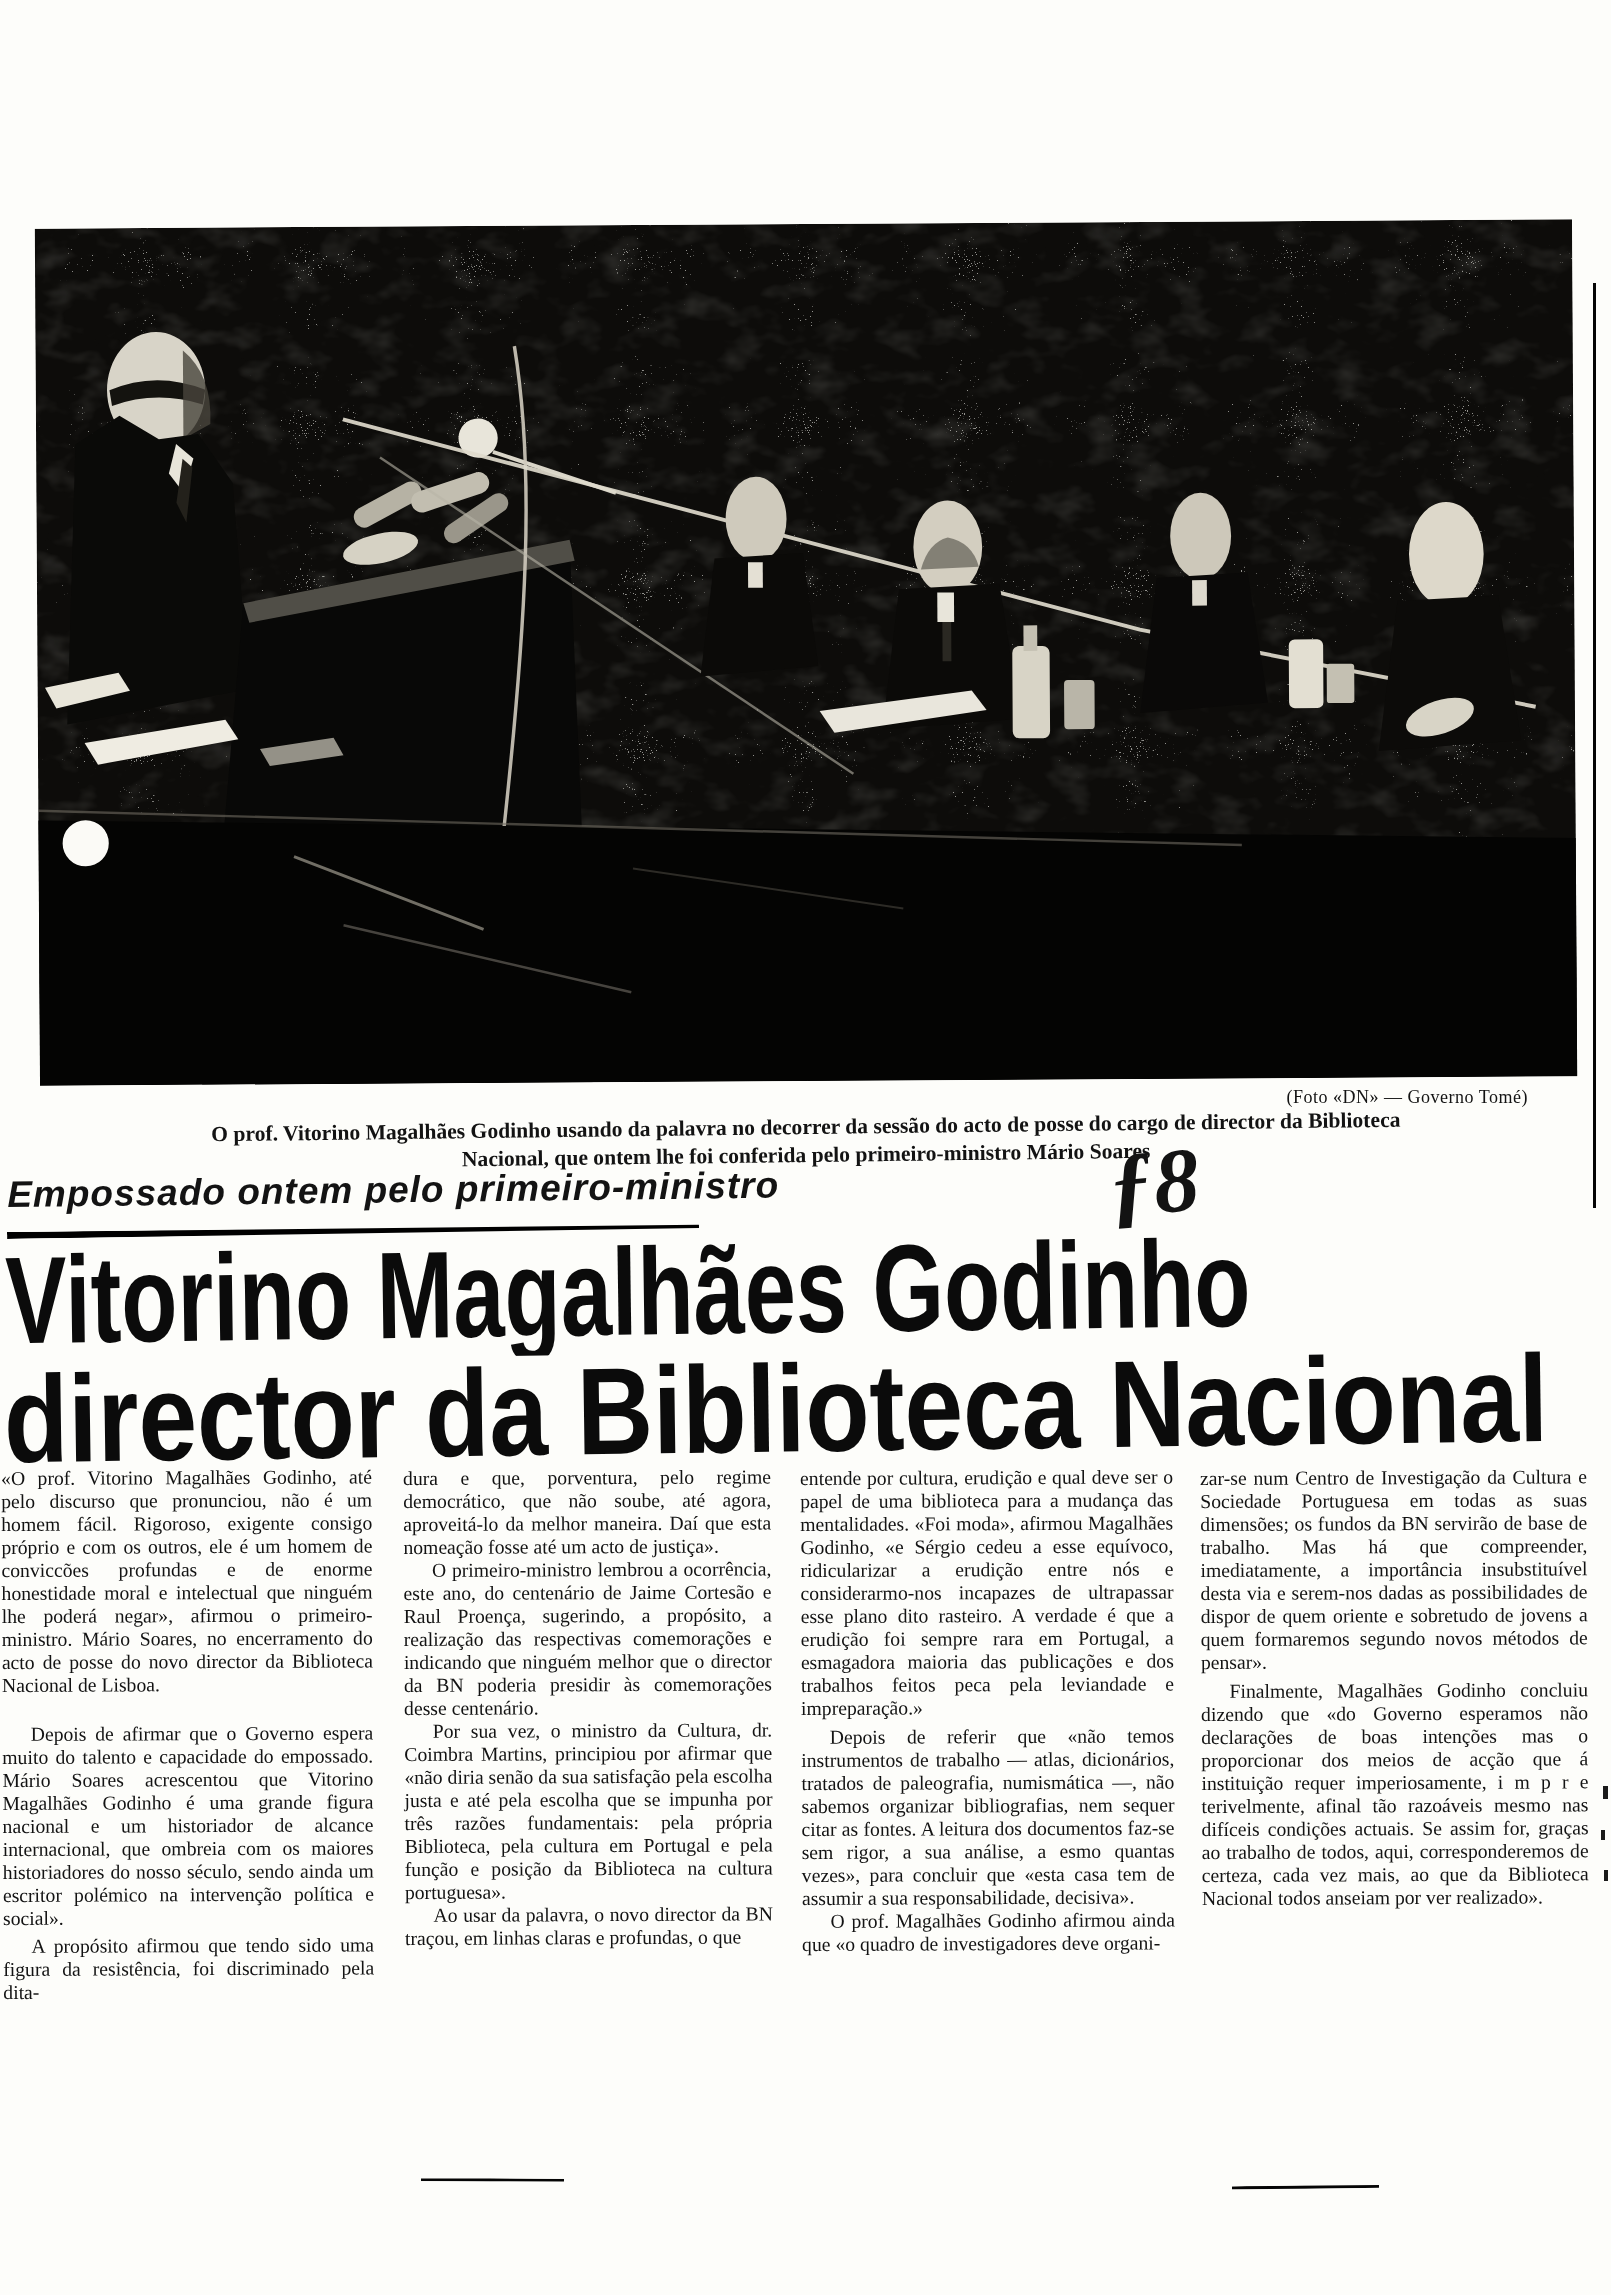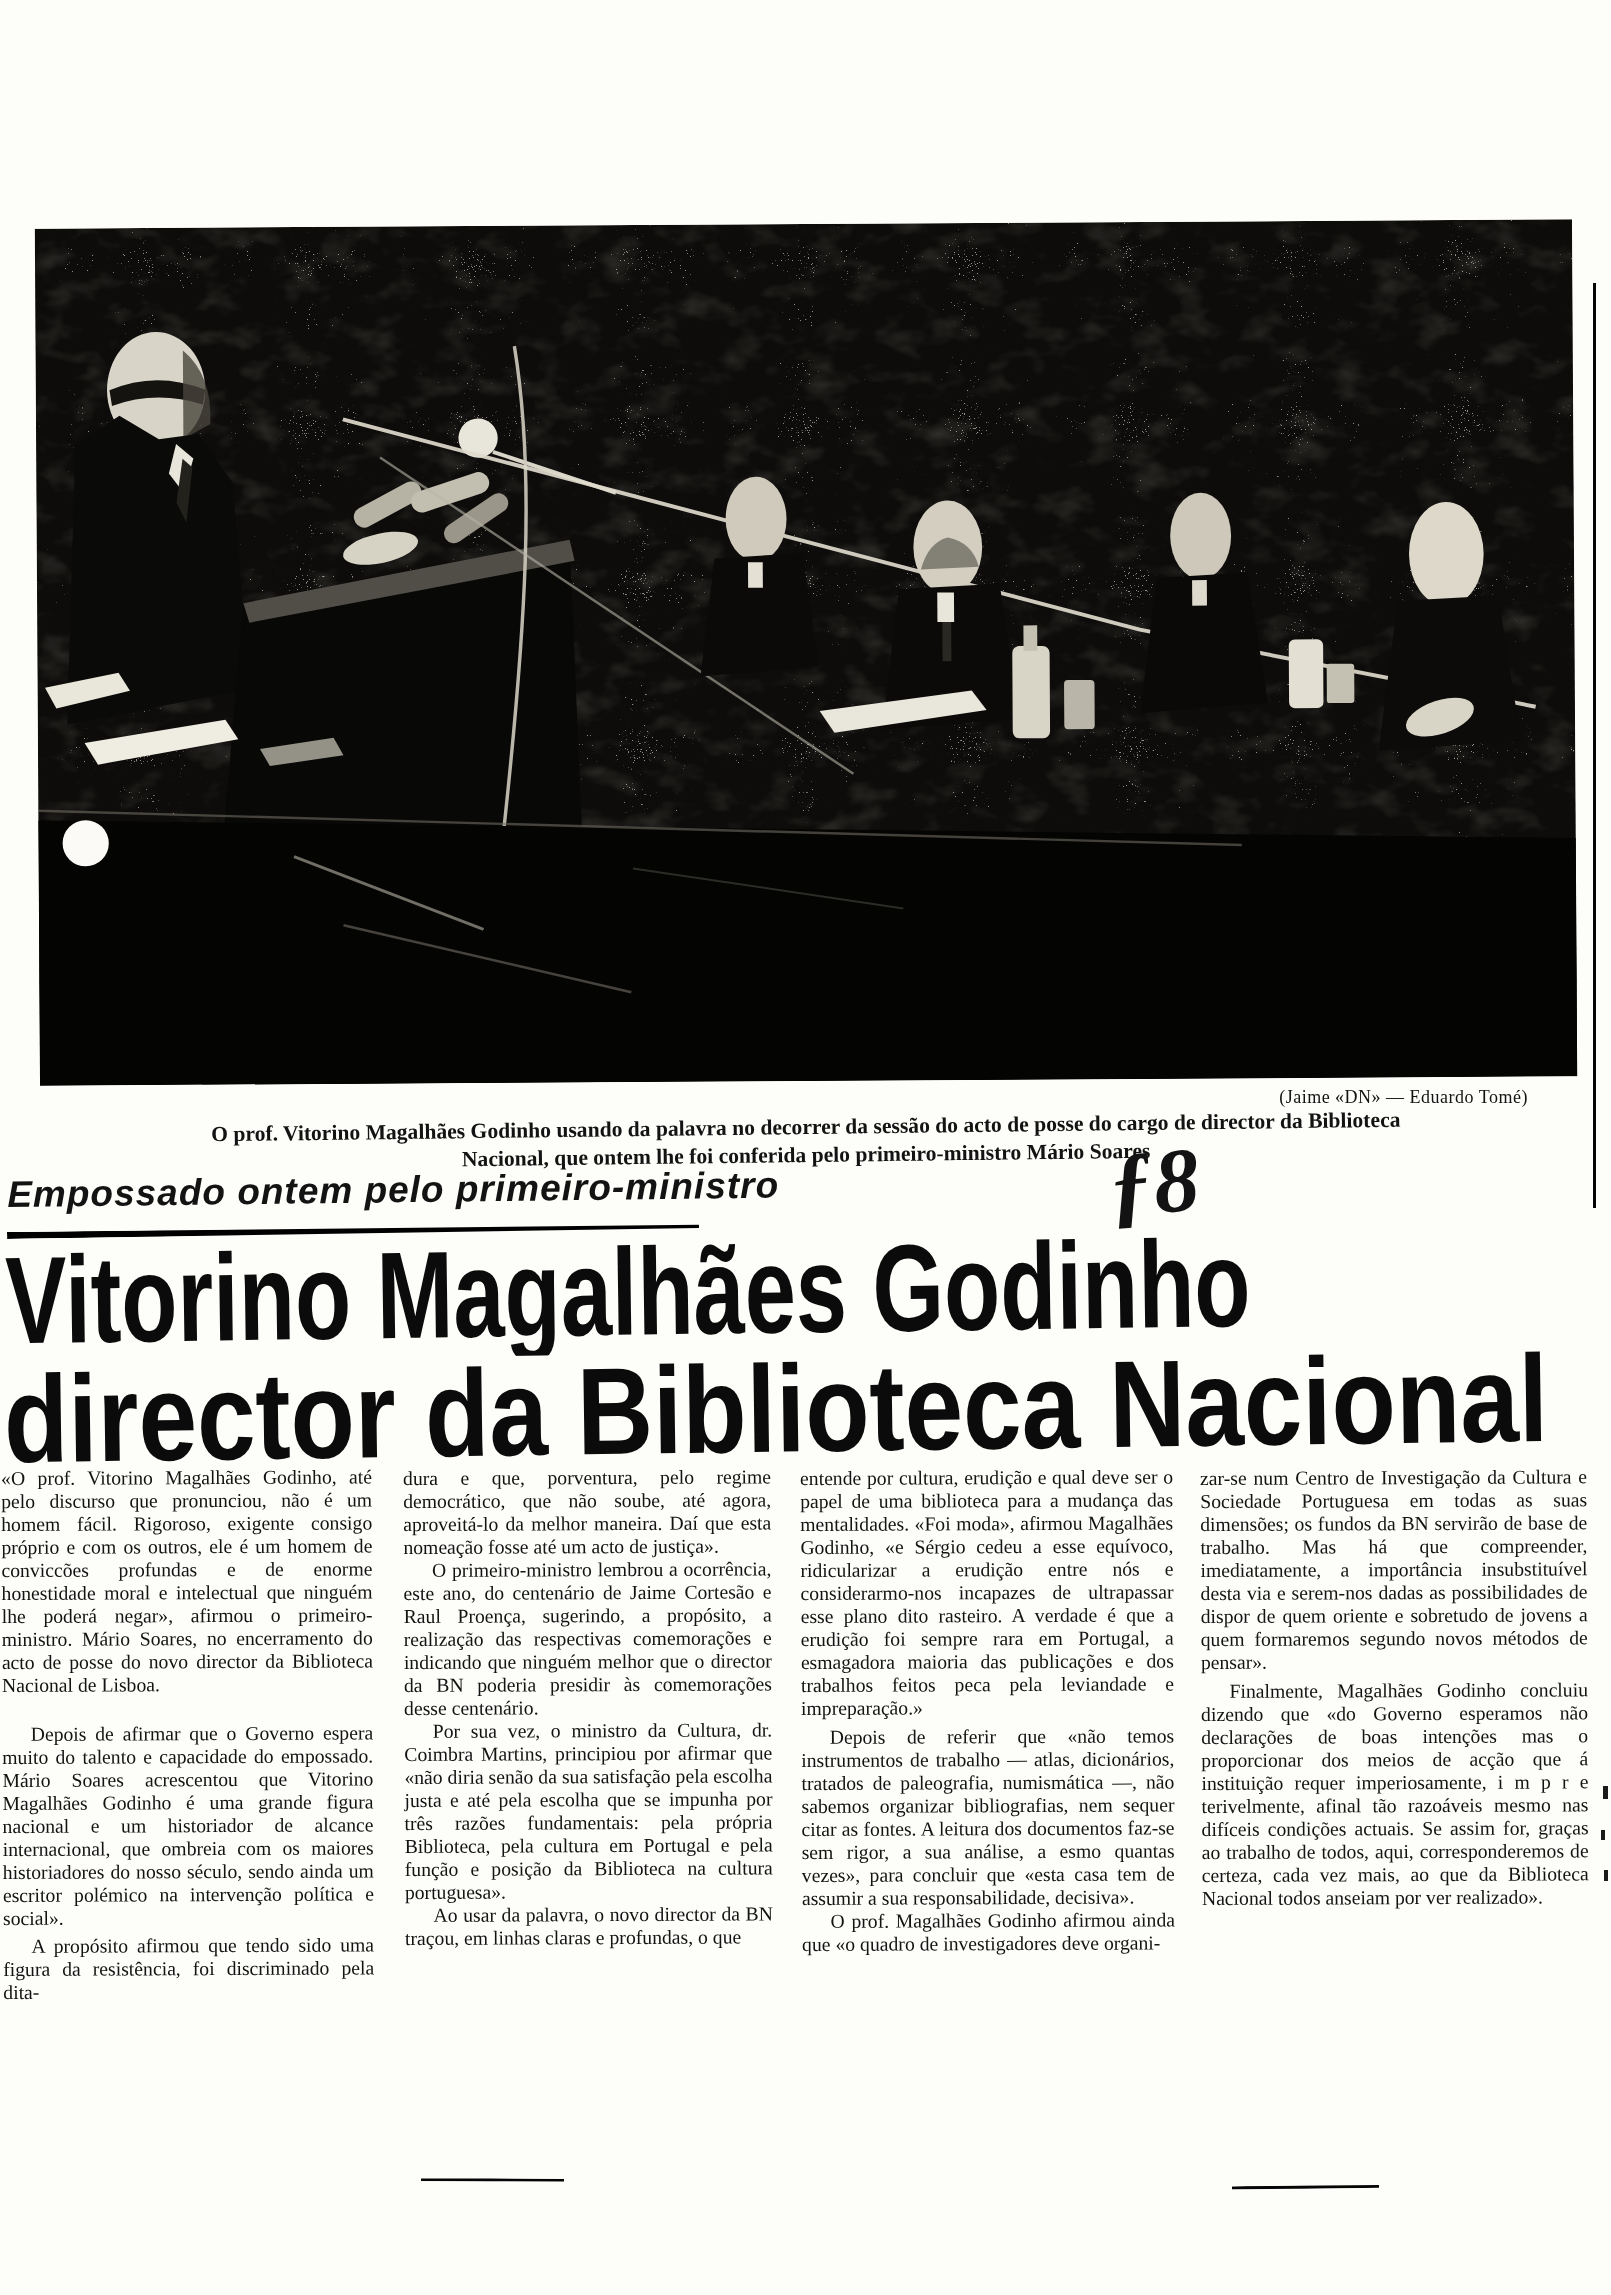--- a/index.html
+++ b/index.html
@@ -153,21 +153,21 @@
         <rect x="2625" y="902" width="56" height="80" rx="6" fill="#c4c0b2"></rect>
         <path d="M520,1282 L905,1432" stroke="#8d897e" stroke-width="6" opacity="0.8" fill="none"></path>
         <path d="M620,1422 L1205,1562" stroke="#7d7970" stroke-width="5" opacity="0.55" fill="none"></path>
         <path d="M1210,1310 L1760,1395" stroke="#55524a" stroke-width="4" opacity="0.5" fill="none"></path>
       </g>
 
       <circle cx="96" cy="1252" r="47" fill="#fbfaf6"></circle>
     </svg>
   </div>
 
-  <div class="credit">(Jaime «DN» — Eduardo Tomé)</div>
+  <div class="credit">(Foto «DN» — Governo Tomé)</div>
 
   <div class="caption">
     <div>O prof. Vitorino Magalhães Godinho usando da palavra no decorrer da sessão do acto de posse do cargo de director da Biblioteca</div>
     <div>Nacional, que ontem lhe foi conferida pelo primeiro-ministro Mário Soares</div>
   </div>
 
   <div class="kicker">Empossado ontem pelo primeiro-ministro</div>
   <div class="kicker-rule"></div>
 
   <div class="hand-mark">ƒ8</div>

